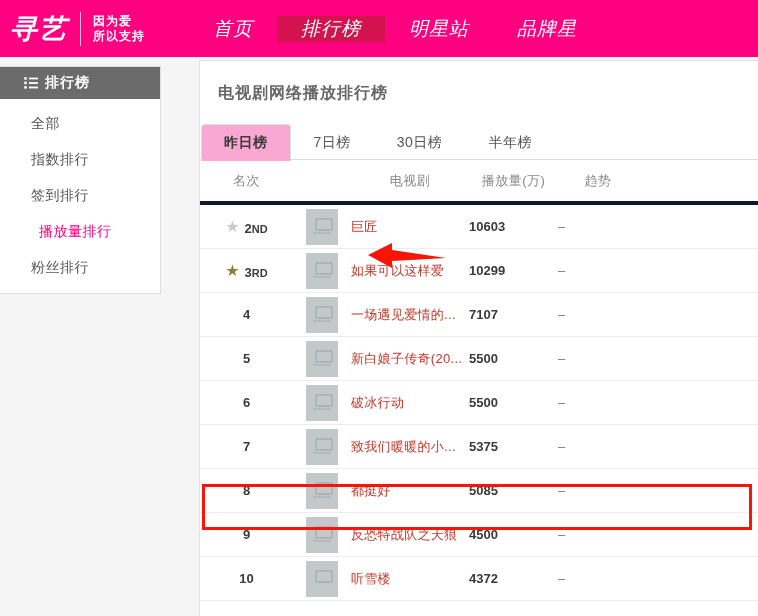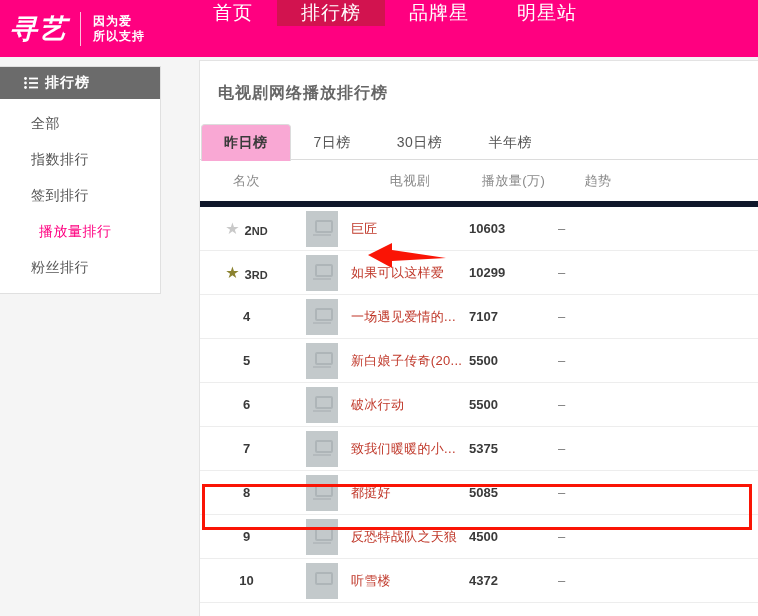--- a/index.html
+++ b/index.html
@@ -20,21 +20,21 @@
     color:#fff;font-size:27px;font-weight:bold;letter-spacing:2px;
     font-family:"DejaVu Sans","Liberation Sans",sans-serif;line-height:1;
     padding-right:12px;
     font-style:italic;
   }
   .brand-divider{width:1px;height:34px;background:rgba(255,255,255,.75);}
   .brand-slogan{
     color:#fff;font-size:12px;font-weight:bold;line-height:15px;
     padding-left:12px;letter-spacing:1px;white-space:pre-line;
   }
-  .nav-items{display:flex;align-items:flex-start;margin-left:44px;}
+  .nav-items{display:flex;align-items:center;margin-left:44px;font-style:italic;}
   .nav-item{
     display:flex;align-items:center;justify-content:center;
     color:#fff;font-size:19px;padding:0 24px;letter-spacing:1px;
     cursor:pointer;user-select:none;
   }
   .nav-item.active{background:#d2134f;}
   
   .sidebar{
     position:absolute;left:0;top:66px;width:160px;
     background:#fff;border:1px solid #e0e0e0;border-left:none;
@@ -78,21 +78,21 @@
     border:1px solid transparent;border-bottom:none;letter-spacing:.5px;
   }
   .tab.active{
     background:#f9a8d4;color:#3a3a3a;font-weight:bold;
     border-color:#dcdcdc;border-radius:4px 4px 0 0;height:36px;
   }
   
   table.rank{width:100%;border-collapse:collapse;table-layout:fixed;}
   table.rank th{
     font-weight:normal;color:#888;font-size:13px;
-    padding:11px 0;border-bottom:6px solid #0f172a;
+    padding:11px 0;border-bottom:4px solid #0f172a;
     letter-spacing:.5px;
   }
   table.rank td{
     border-bottom:1px solid #ededed;padding:0;height:43px;
     vertical-align:middle;font-size:13px;
   }
   .col-rank{width:93px;}
   .col-thumb{width:58px;}
   .col-name{width:118px;}
   .col-views{width:89px;}
@@ -139,22 +139,22 @@
 <div class="topnav">
   <div class="brand">
     <div class="brand-logo">寻艺</div>
     <div class="brand-divider"></div>
     <div class="brand-slogan">因为爱
 所以支持</div>
   </div>
   <div class="nav-items">
     <div class="nav-item">首页</div>
     <div class="nav-item active">排行榜</div>
+    <div class="nav-item">明星站</div>
     <div class="nav-item">品牌星</div>
-    <div class="nav-item">明星站</div>
   </div>
 </div>
 
 <div class="sidebar">
   <div class="sidebar-head">
     <span class="list-icon">
       <svg width="14" height="12" viewBox="0 0 14 12">
         <circle cx="1.5" cy="1.5" r="1.4" fill="#ffffff"></circle>
         <circle cx="1.5" cy="6" r="1.4" fill="#ffffff"></circle>
         <circle cx="1.5" cy="10.5" r="1.4" fill="#ffffff"></circle>

